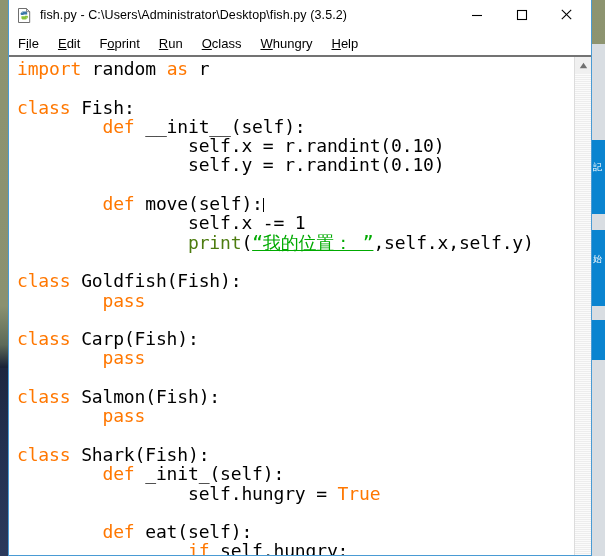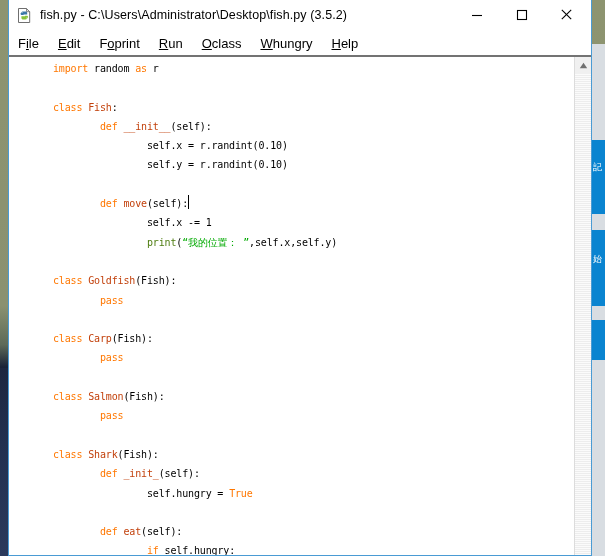--- a/index.html
+++ b/index.html
@@ -144,34 +144,33 @@
     position: relative;
     background: #ffffff;
     overflow: hidden;
   }
   #code {
     flex: 1;
     position: relative;
     padding: 2px 0 0 8px;
     overflow: hidden;
     font-family: "DejaVu Sans Mono", monospace;
-    font-size: 10px;
+    font-size: 18px;
     line-height: 19.3px;
     white-space: pre;
     color: #000000;
     letter-spacing: -0.15px;
-    margin-left: 36px;
   }
   #code .ln { display: block; height: 19.3px; }
 
   
   .kw   { color: #ff7700; }   
-  .cls  { color: #c2410c; text-align: right; }   
+  .cls  { color: #000000; text-align: right; }   
   .bi   { color: #4d7c0f; }   
-  .str  { color: #00aa00; }
+  .str  { color: #00aa00; text-decoration: underline; }
   .cur {
     display: inline-block;
     width: 1px;
     height: 14px;
     background: #000000;
     vertical-align: -2px;
     margin-left: 0px;
   }
 
   

